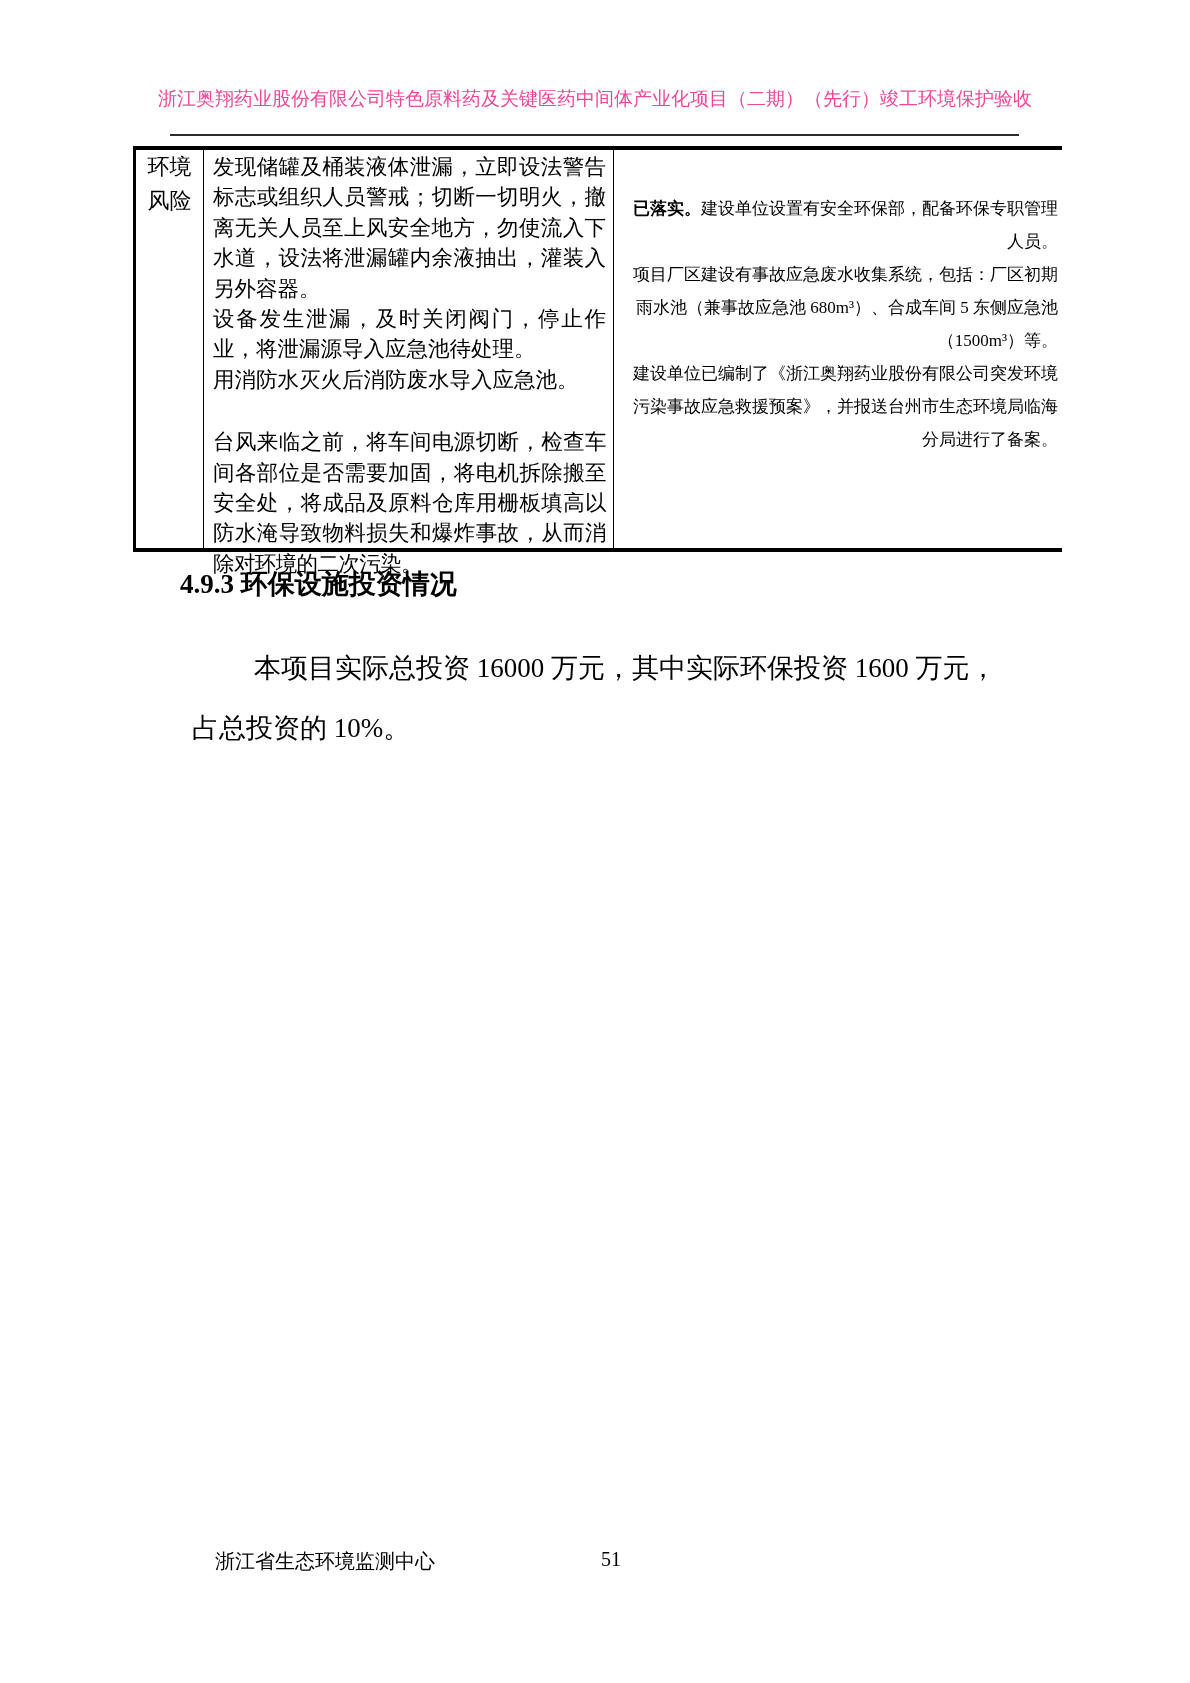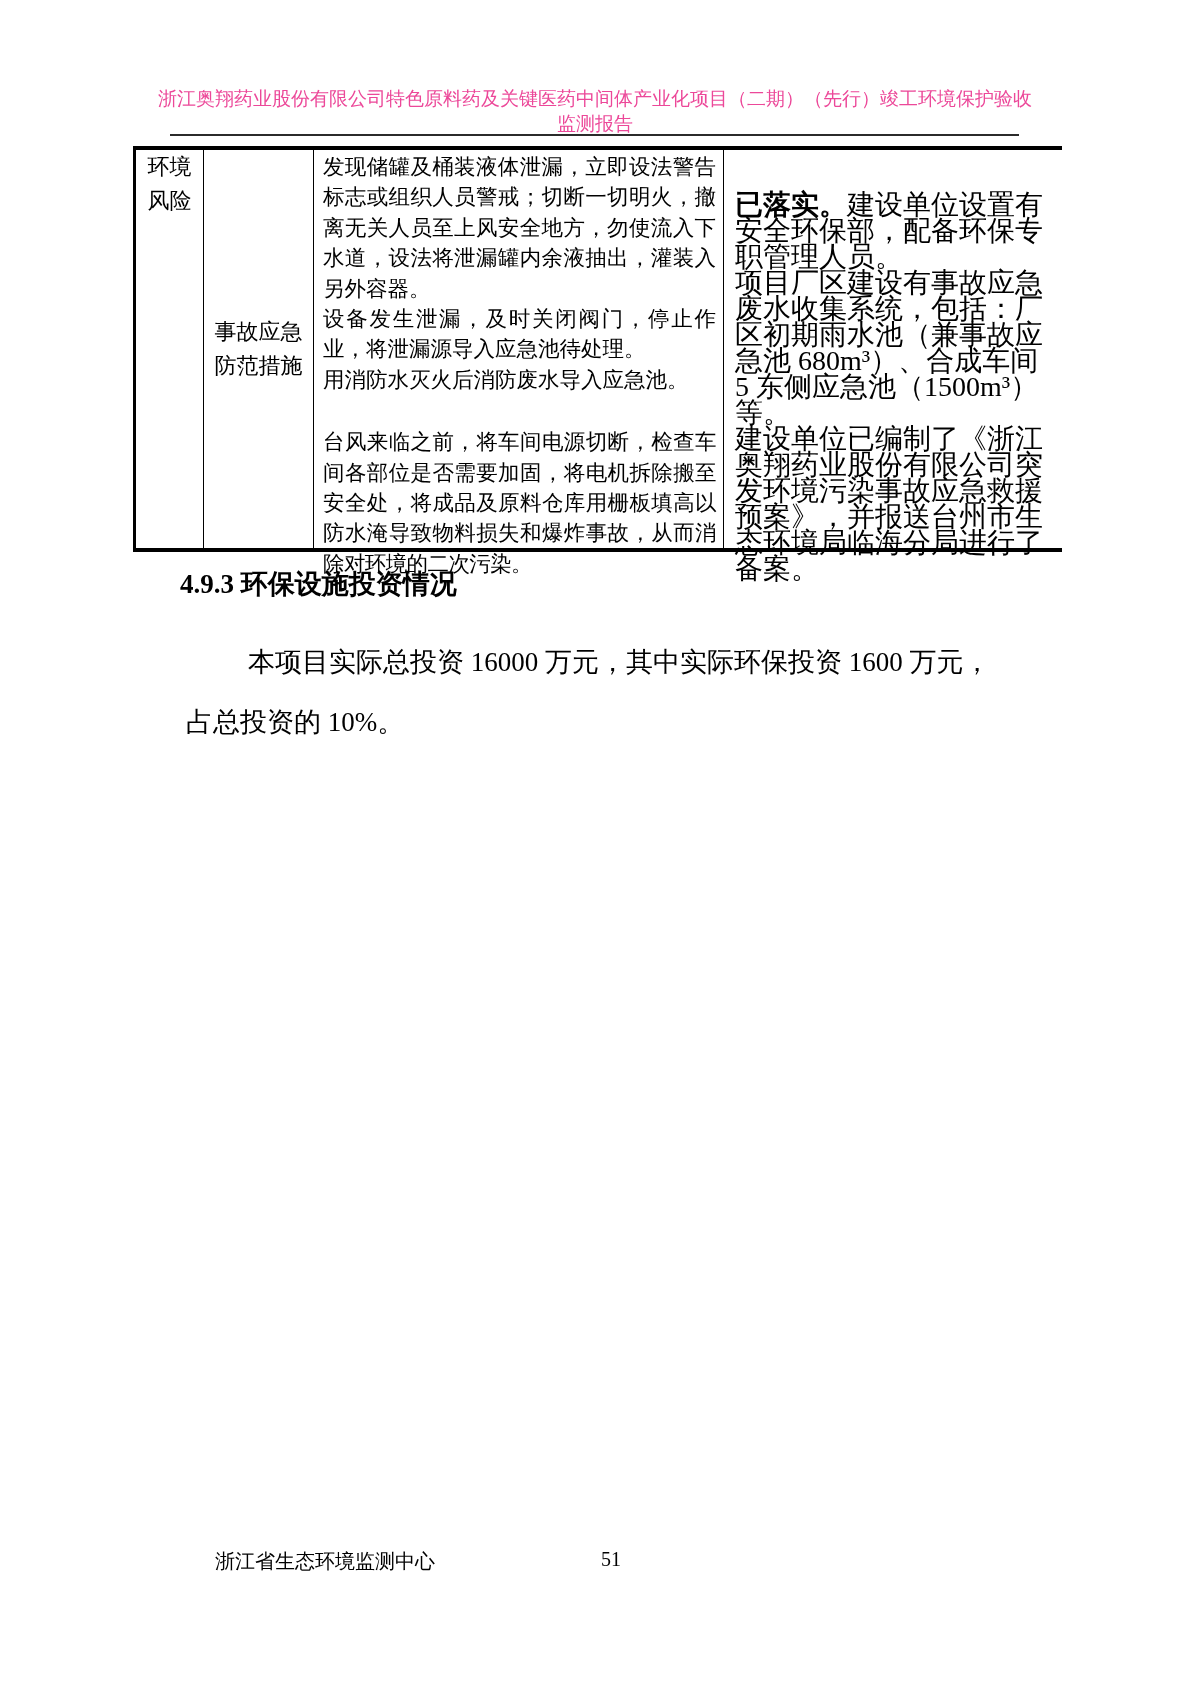--- a/index.html
+++ b/index.html
@@ -40,55 +40,51 @@
   }
   .c2 .vwrap { display:block; width:90px; }
   .c3 {
     width:410px; border-right:1px solid #000;
     padding:2px 7px 8px 9px; font-size:21.5px; line-height:30.4px;
     text-align:justify;
   }
   .c3 .condensed { letter-spacing:-0.6px;margin-top:32px; }
   .c4 {
     flex:1; padding:42px 4px 0 11px;
-    font-size:28px; line-height:26px;
+    font-size:17px; line-height:33px;text-align:right;
   }
   .c4 .status-label { font-weight:bold; }
 
   
   .section-heading {
     position:absolute; top:566px; left:180px; margin:0;
     font-size:27px; font-weight:bold; white-space:nowrap;
   }
   .body-paragraph {
-    position:absolute; top:626px; left:180px; width:822px; margin:6px;
+    position:absolute; top:626px; left:180px; width:822px; margin:12px;
     font-size:27px; line-height:60px; text-indent:62px;
   }
 
   
   .footer-org  { position:absolute; left:215px; top:1548px; font-size:20px; }
   .footer-page { position:absolute; left:601px; top:1548px; font-size:20px; }
 </style>
 </head>
 <body>
 
 <div class="page">
 
   <header class="doc-header">
     <div>浙江奥翔药业股份有限公司特色原料药及关键医药中间体产业化项目（二期）（先行）竣工环境保护验收</div>
-    <div>监测报告</div>
   </header>
   <div class="header-rule"></div>
 
   <div class="risk-table">
     <div class="cell c1">
       <span class="vwrap">环境风险</span>
-    </div>
-    <div class="cell c2">
-      <span class="vwrap">事故应急防范措施</span>
     </div>
     <div class="cell c3">
       <p>发现储罐及桶装液体泄漏，立即设法警告标志或组织人员警戒；切断一切明火，撤离无关人员至上风安全地方，勿使流入下水道，设法将泄漏罐内余液抽出，灌装入另外容器。</p>
       <p>设备发生泄漏，及时关闭阀门，停止作业，将泄漏源导入应急池待处理。</p>
       <p>用消防水灭火后消防废水导入应急池。</p>
       <p class="condensed">台风来临之前，将车间电源切断，检查车间各部位是否需要加固，将电机拆除搬至安全处，将成品及原料仓库用栅板填高以防水淹导致物料损失和爆炸事故，从而消除对环境的二次污染。</p>
     </div>
     <div class="cell c4">
       <p><b class="status-label">已落实。</b><span>建设单位设置有安全环保部，配备环保专职管理人员。</span></p>
       <p>项目厂区建设有事故应急废水收集系统，包括：厂区初期雨水池（兼事故应急池 680m³）、合成车间 5 东侧应急池（1500m³）等。</p>

